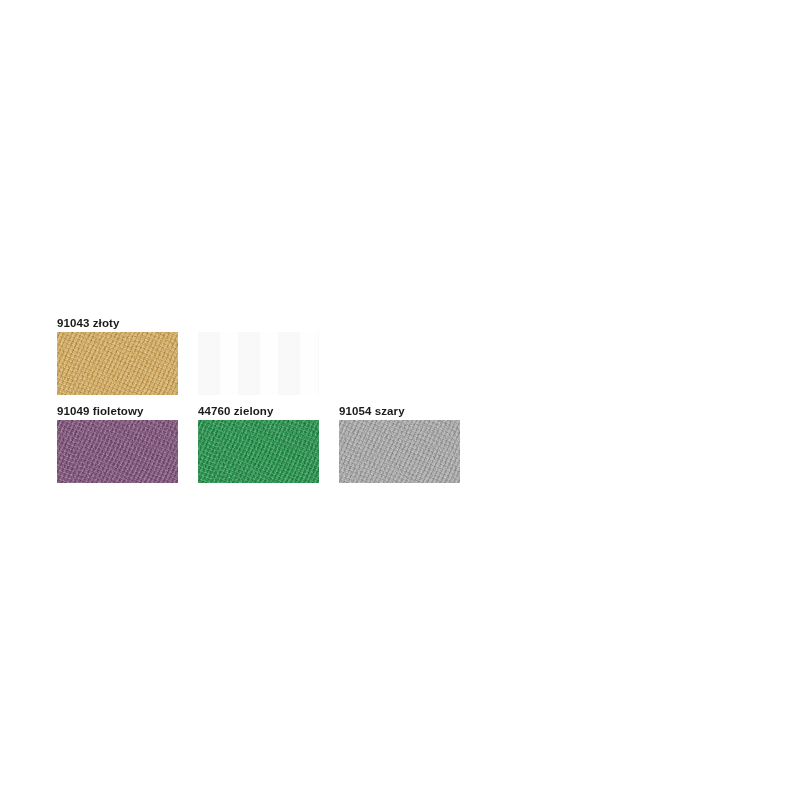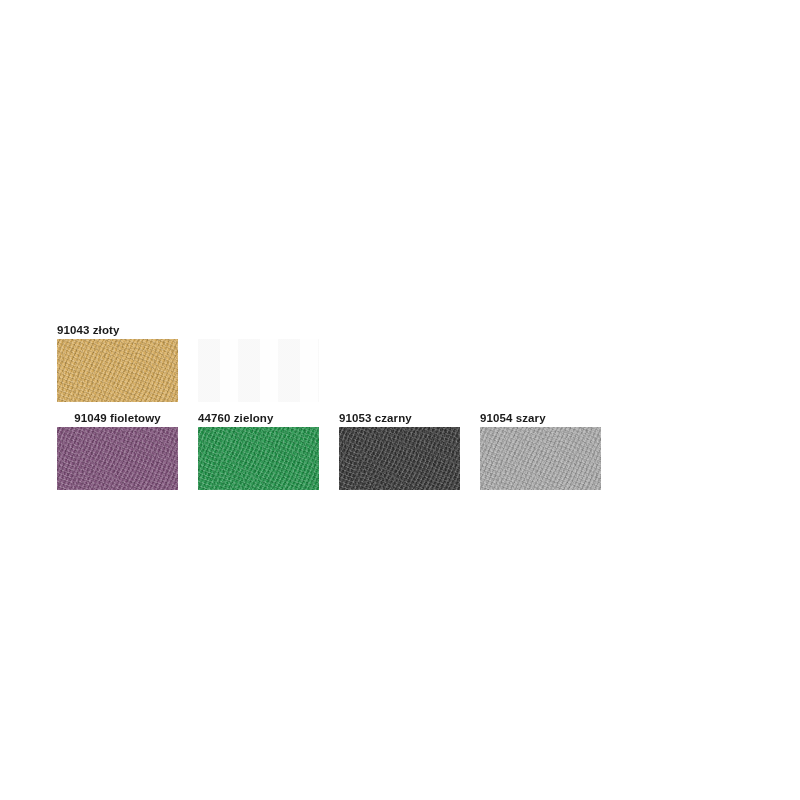--- a/index.html
+++ b/index.html
@@ -17,21 +17,21 @@
   #swatch-sheet {
     position: relative;
     width: 800px;
     height: 800px;
     background: #ffffff;
   }
 
   .swatch-grid {
     position: absolute;
     left: 57px;
-    top: 323px;
+    top: 316px;
     width: 700px;
   }
 
   .swatch-row {
     display: flex;
     flex-direction: row;
     margin-bottom: 9px;
   }
 
   .swatch-cell {
@@ -123,36 +123,29 @@
         <div class="swatch-label" style="color: rgb(26, 26, 26);"></div>
         <div class="swatch-chip faint" style="background-color: rgb(251, 251, 251);">
           <span class="grain"></span>
           <span class="grain2"></span>
         </div>
       </div>
     </div>
 
     <div class="swatch-row">
       <div class="swatch-cell">
-        <div class="swatch-label" style="color: rgb(26, 26, 26); text-align: center;">91049 fioletowy</div>
+        <div class="swatch-label" style="color: rgb(26, 26, 26);">91049 fioletowy</div>
         <div class="swatch-chip" style="background-color: rgb(125, 79, 120);">
           <span class="grain"></span>
           <span class="grain2"></span>
         </div>
       </div>
       <div class="swatch-cell">
         <div class="swatch-label" style="color: rgb(26, 26, 26);">44760 zielony</div>
         <div class="swatch-chip" style="background-color: rgb(31, 145, 71);">
-          <span class="grain"></span>
-          <span class="grain2"></span>
-        </div>
-      </div>
-      <div class="swatch-cell">
-        <div class="swatch-label" style="color: rgb(26, 26, 26);">91053 czarny</div>
-        <div class="swatch-chip" style="background-color: rgb(53, 53, 53);">
           <span class="grain"></span>
           <span class="grain2"></span>
         </div>
       </div>
       <div class="swatch-cell">
         <div class="swatch-label" style="color: rgb(26, 26, 26);">91054 szary</div>
         <div class="swatch-chip" style="background-color: rgb(169, 169, 169);">
           <span class="grain"></span>
           <span class="grain2"></span>
         </div>

